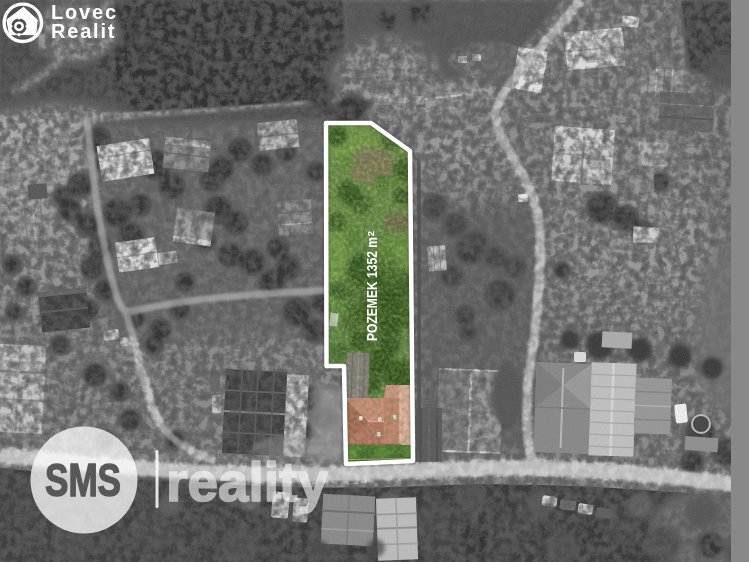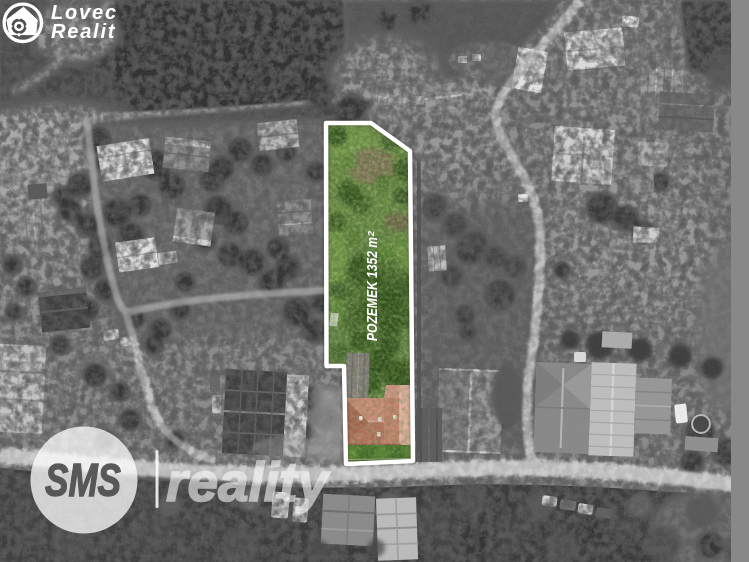--- a/index.html
+++ b/index.html
@@ -1,16 +1,16 @@
 <!DOCTYPE html>
 <html><head>
 <meta charset="utf-8">
 <style>
 html,body{margin:0;padding:0;background:#888;}
-#stage{position:relative;width:731px;height:562px;overflow:hidden;font-family:"Liberation Sans",sans-serif;font-style:italic;}
+#stage{position:relative;width:731px;height:562px;overflow:hidden;font-family:"Liberation Sans",sans-serif;}
 svg{display:block;}
 </style>
 </head>
 <body>
 
 <div id="stage">
 <svg width="749" height="562" viewBox="0 0 749 562" xmlns="http://www.w3.org/2000/svg">
 <defs>
 <filter id="b1" x="-40%" y="-40%" width="180%" height="180%">
           <feGaussianBlur stdDeviation="1"></feGaussianBlur>

